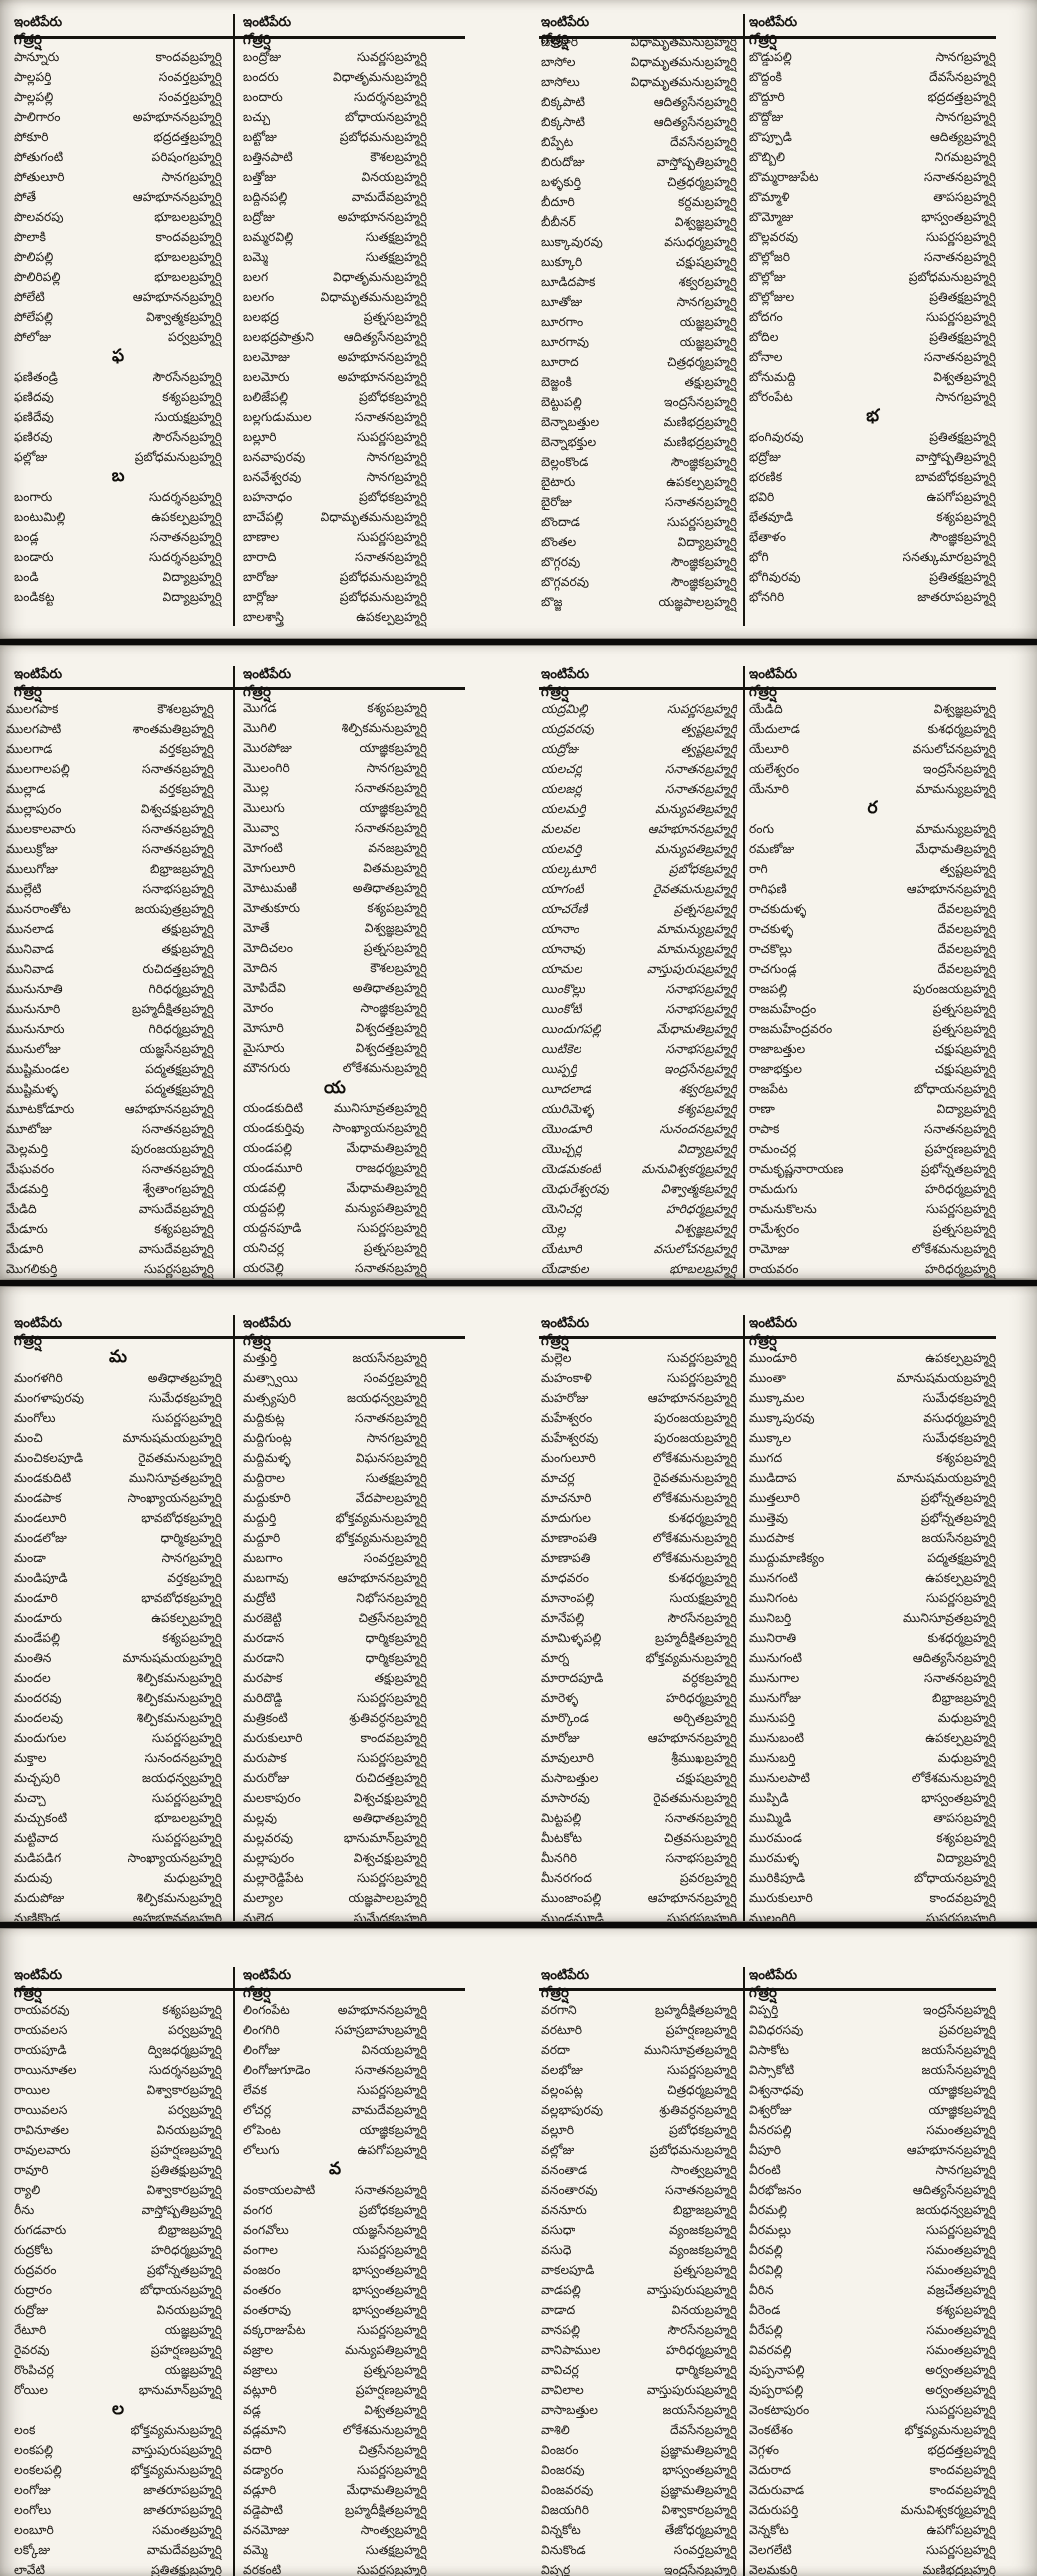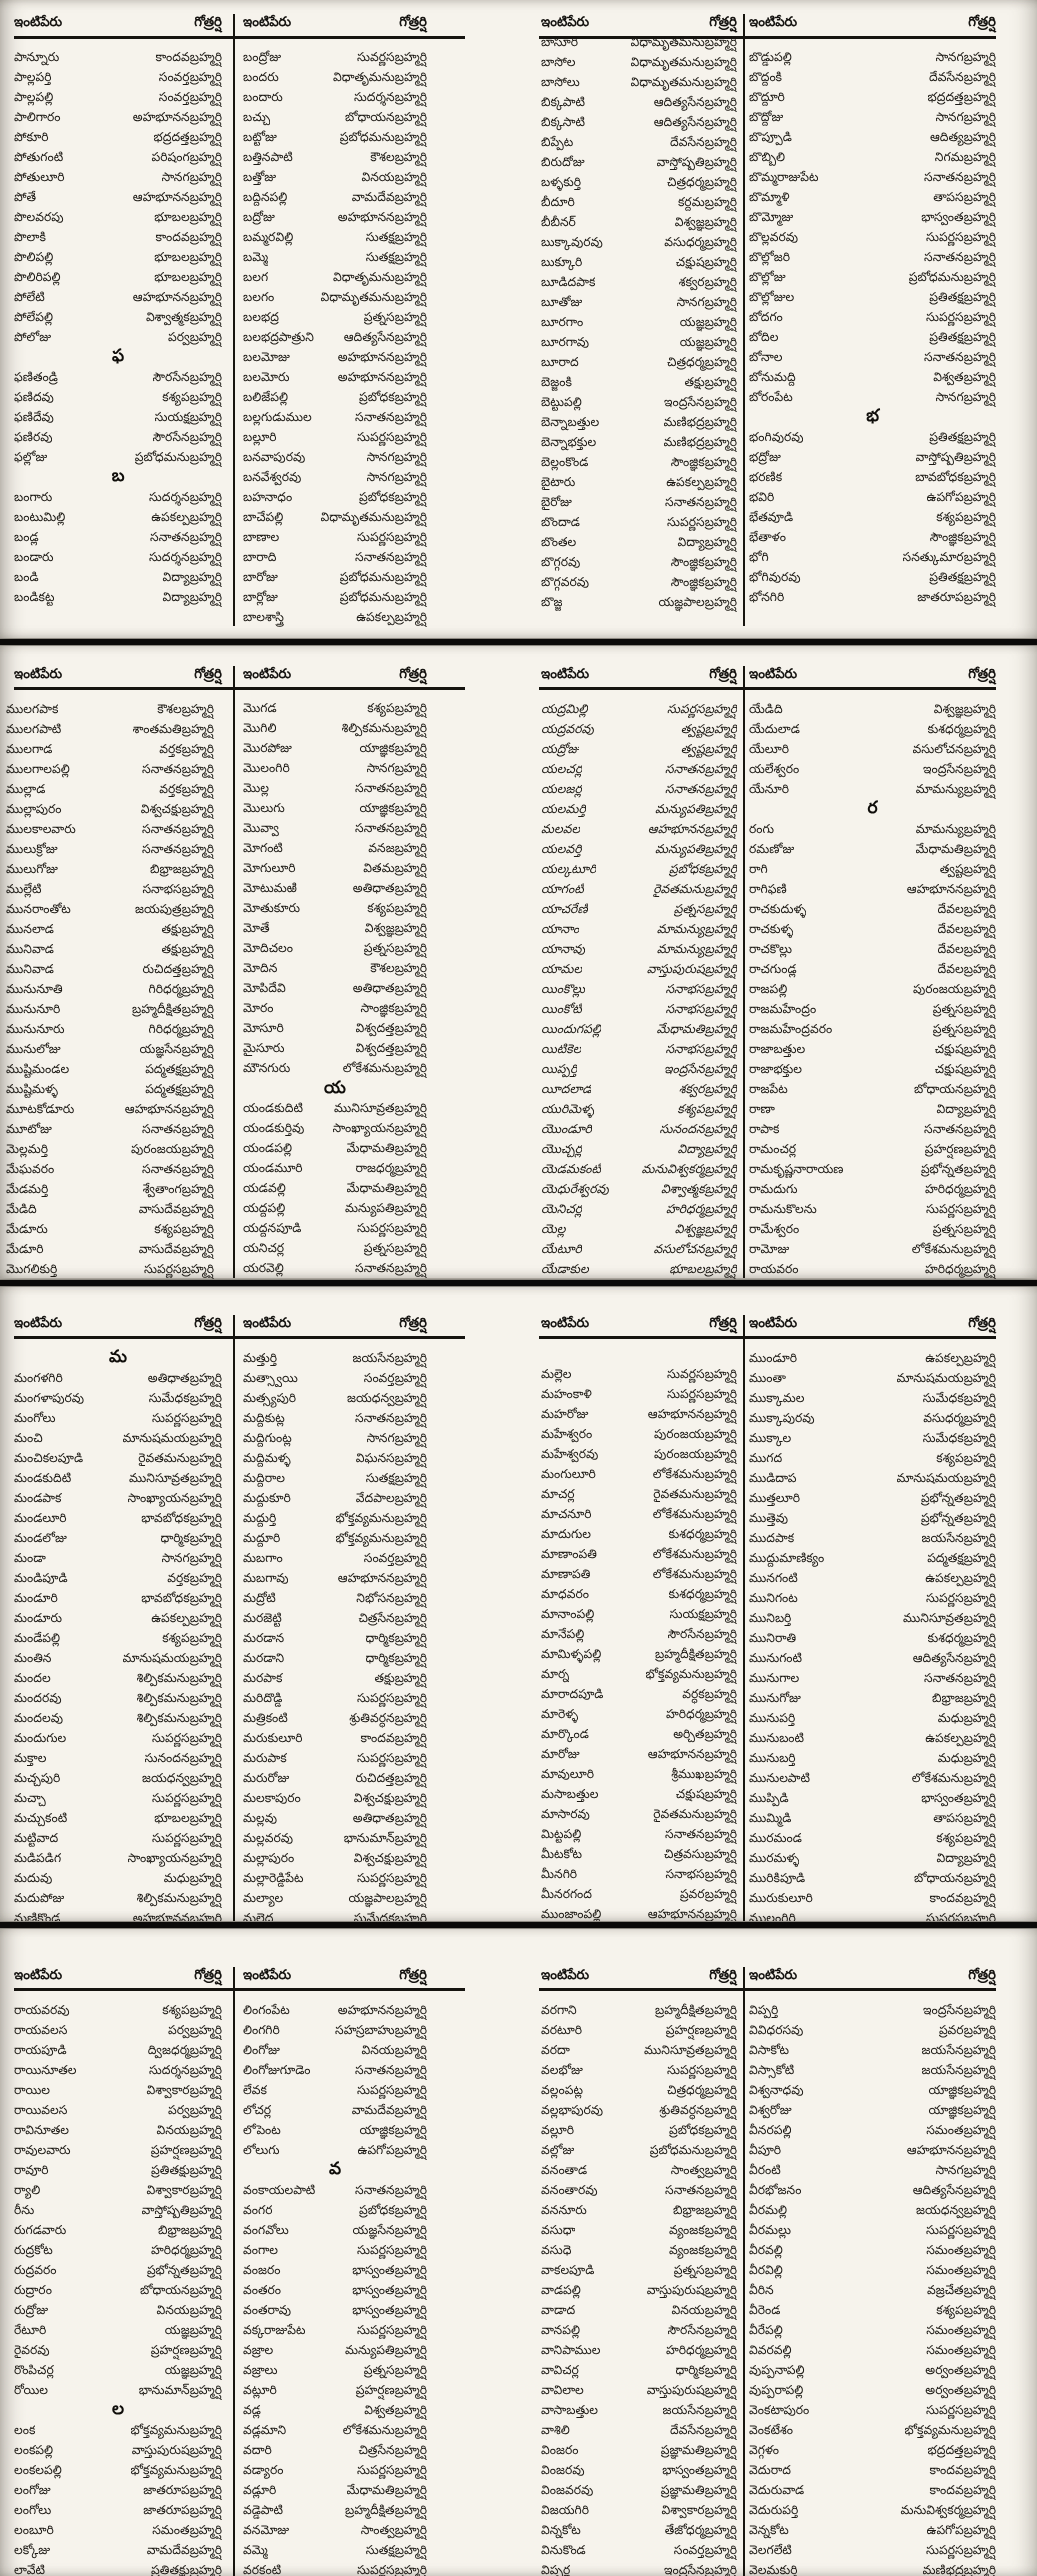--- a/index.html
+++ b/index.html
@@ -2,21 +2,21 @@
 <html><head>
 <meta charset="utf-8">
 <style>
   html,body{margin:0;padding:0;}
   #stage{position:relative;width:1038px;height:2576px;background:#a9a59c;overflow:hidden;
          font-family:"Liberation Sans","DejaVu Sans",sans-serif;}
   .block{position:absolute;left:0;width:1038px;background:#f6f3ec;
          box-shadow:inset 16px 0 20px -12px rgba(70,65,55,.45), inset -16px 0 22px -12px rgba(70,65,55,.40),
                     inset 0 6px 10px -6px rgba(70,65,55,.25), inset 0 -6px 10px -6px rgba(70,65,55,.25);}
   .seam{position:absolute;left:0;width:1038px;height:6px;background:#0b0a09;border-top:1px solid #8e8a82;border-bottom:1px solid #8e8a82;}
-  .hdr-row{position:absolute;display:flex;justify-content:space-between;font-weight:bold;font-size:13.3px;color:#151310;}
+  .hdr-row{position:absolute;display:flex;justify-content:space-between;font-weight:bold;font-size:13.3px;color:#151310;flex-direction:column;}
   .hdr-row span{white-space:nowrap;}
   .underline{position:absolute;height:2.5px;background:#161410;}
   .vdiv{position:absolute;width:2px;background:#17150f;}
   .pair{position:absolute;color:#1b1813;}
   .row{height:20px;display:flex;justify-content:space-between;align-items:center;font-size:12.3px;line-height:20px;}
   .row .nm{white-space:nowrap;overflow:hidden;}
   .row .gt{white-space:nowrap;overflow:hidden;text-align:right;}
   .sect{height:20px;display:flex;align-items:center;justify-content:center;font-weight:bold;font-size:17px;color:#0f0d0a;}
 </style>
 </head>
@@ -1235,21 +1235,21 @@
         </div>
         <div class="row">
           <span class="nm">మల్లెడి</span>
           <span class="gt">సుమేధకబ్రహ్మర్షి</span>
         </div>
       </div>
       <div class="hdr-row" style="left: 541px; width: 196px; top: 30px;">
         <span>ఇంటిపేరు</span>
         <span>గోత్రర్షి</span>
       </div>
-      <div class="pair" style="left: 541px; width: 196px; top: 63px; margin-top: 16px;">
+      <div class="pair" style="left: 541px; width: 196px; top: 63px;">
         <div class="row">
           <span class="nm">మల్లెల</span>
           <span class="gt">సువర్ణసబ్రహ్మర్షి</span>
         </div>
         <div class="row">
           <span class="nm">మహంకాళి</span>
           <span class="gt">సుపర్ణసబ్రహ్మర్షి</span>
         </div>
         <div class="row">
           <span class="nm">మహరోజు</span>

